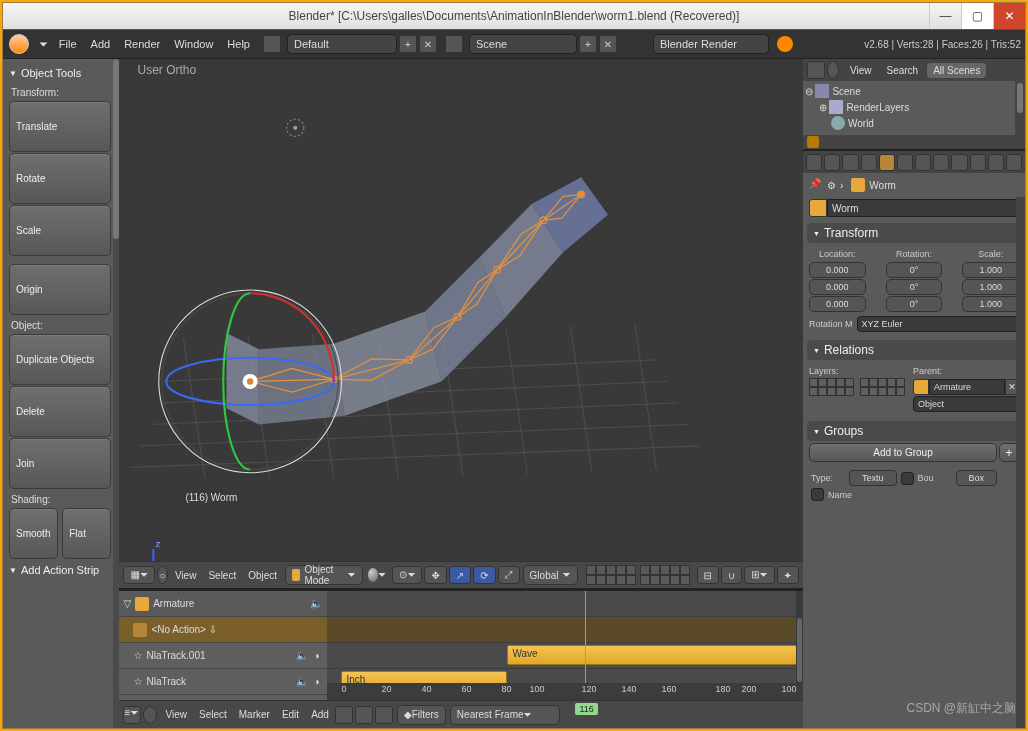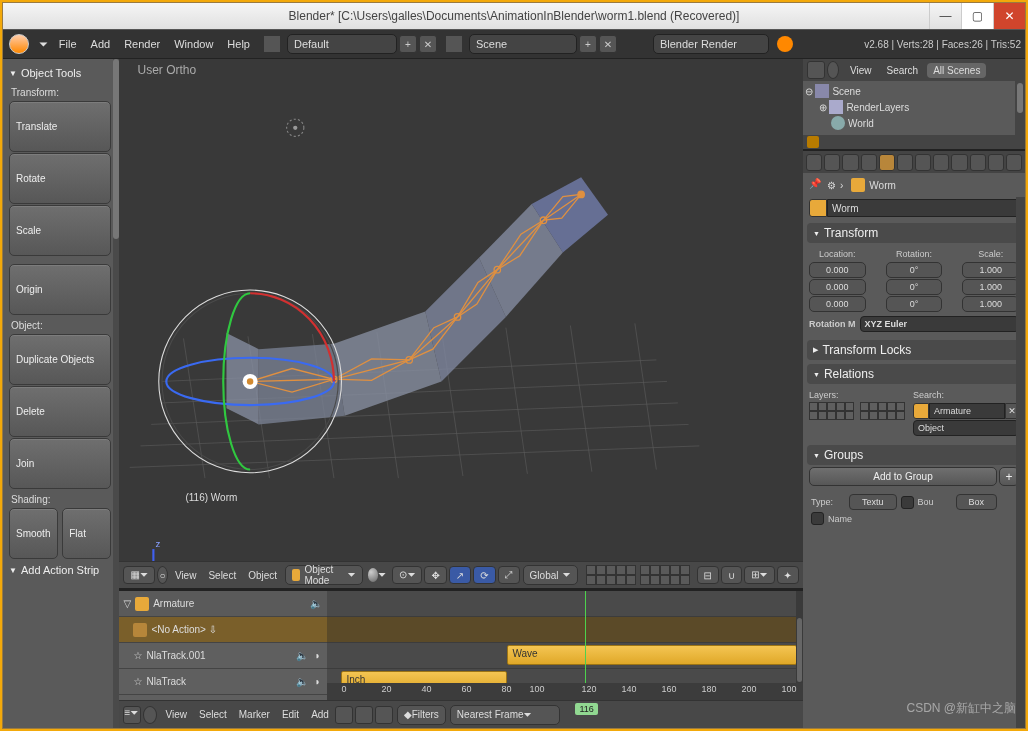--- a/index.html
+++ b/index.html
@@ -74,21 +74,21 @@
   .props .namebox input{flex:1;height:18px;background:#3a3a3a;border:1px solid #222;color:#ddd;font-size:10px;padding:0 4px;border-radius:0 3px 3px 0;}
   .props .section{margin:4px 4px 0;}
   .props .sechead{background:#4a4a4a;border-radius:4px;padding:3px 6px;font-size:12px;color:#eee;display:flex;align-items:center;}
   .props .sechead::before{content:"▼";font-size:7px;margin-right:4px;}
   .props .sechead.closed::before{content:"▶";}
   .props .secbody{padding:4px 2px;}
   .props .trirow{display:flex;gap:20px;align-items:flex-end;}
   .props .trirow > div{flex:1;}
   .props .tlbl{font-size:9px;color:#ccc;text-align:center;padding:2px 0;}
   .props .numfield{background:#555;border:1px solid #333;border-radius:5px;font-size:9px;color:#ddd;text-align:center;padding:2px 0;margin:1px 0;}
-  .props .selrow{display:flex;gap:4px;margin-top:3px;align-items:center;font-weight:bold;}
+  .props .selrow{display:flex;gap:4px;margin-top:3px;align-items:center;}
   .props .selrow .sl{font-size:9px;color:#ccc;}
   .props .selrow .sbox{flex:1;background:#3a3a3a;border:1px solid #222;border-radius:4px;font-size:9px;color:#ddd;padding:2px 4px;}
   .props .layersgrid{display:flex;gap:6px;}
   .props .layersgrid .grp{display:grid;grid-template-columns:repeat(5,9px);grid-template-rows:9px 9px;gap:0;}
   .props .layersgrid .cell{border:1px solid #333;background:#5f5f5f;}
   .props .parentcol{flex:1;}
   .props .parentcol .pbox{display:flex;margin:1px 0;}
   .props .parentcol .pbox .cube{width:16px;height:16px;background:#e8a93a;border-radius:3px 0 0 3px;border:1px solid #333;}
   .props .parentcol .pbox .txt{flex:1;background:#3a3a3a;border:1px solid #222;color:#ddd;font-size:9px;padding:2px 4px;}
   .props .parentcol .pbox .x{width:14px;background:#555;border:1px solid #333;color:#ddd;font-size:9px;display:flex;align-items:center;justify-content:center;border-radius:0 3px 3px 0;}
@@ -363,21 +363,21 @@
             <div class="ruler" style="position:absolute;left:0;right:0;bottom:0;">
               <span style="left:14px">0</span>
                 <span style="left:54px">20</span>
               <span style="left:94px">40</span>
                 <span style="left:134px">60</span>
               <span style="left:174px">80</span>
                 <span style="left:202px">100</span>
               <span style="left:254px">120</span>
                 <span style="left:294px">140</span>
               <span style="left:334px">160</span>
-                <span style="left:374px">180</span>
+                <span style="left:388px">180</span>
               <span style="left:414px">200</span>
                 <span style="left:454px">100</span>
               <span style="left:494px">240</span>
             </div>
             <div class="nscr">
                 <div class="nt2"></div>
               </div>
           </div>
         </div>
         <div class="nhead">
@@ -481,23 +481,20 @@
                 <div class="numfield">1.000</div>
                 </div>
             </div>
             <div class="selrow">
                 <span class="sl">Rotation M</span>
               <div class="sbox"><span>XYZ Euler</span></div>
               </div>
           </div>
         </div>
         <div class="section">
-            <div class="sechead closed">Transform Locks</div>
-          </div>
-        <div class="section">
           <div class="sechead">Relations</div>
           <div class="secbody">
             <div style="display:flex;gap:8px">
               <div>
                 <div class="tlbl" style="text-align:left">Layers:</div>
                 <div class="layersgrid">
                   <div class="grp">
                       <div class="cell"></div>
                       <div class="cell"></div>
                       <div class="cell"></div>
@@ -517,21 +514,21 @@
                       <div class="cell"></div>
                       <div class="cell"></div>
                       <div class="cell"></div>
                       <div class="cell"></div>
                       <div class="cell"></div>
                       <div class="cell"></div>
                     </div>
                 </div>
               </div>
               <div class="parentcol">
-                <div class="tlbl" style="text-align:left">Search:</div>
+                <div class="tlbl" style="text-align:left">Parent:</div>
                 <div class="pbox">
                     <div class="cube"></div>
                     <div class="txt">Armature</div>
                     <div class="x">✕</div>
                   </div>
                 <div class="pbox">
                     <div class="txt" style="border-radius:4px">Object</div>
                   </div>
               </div>
             </div>

